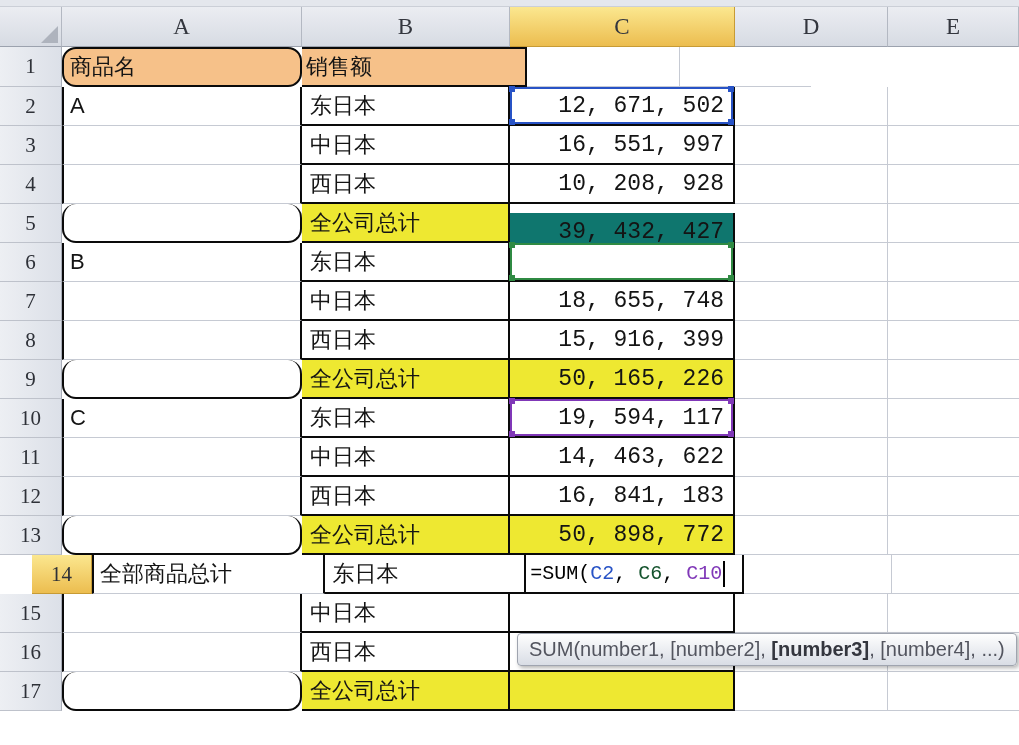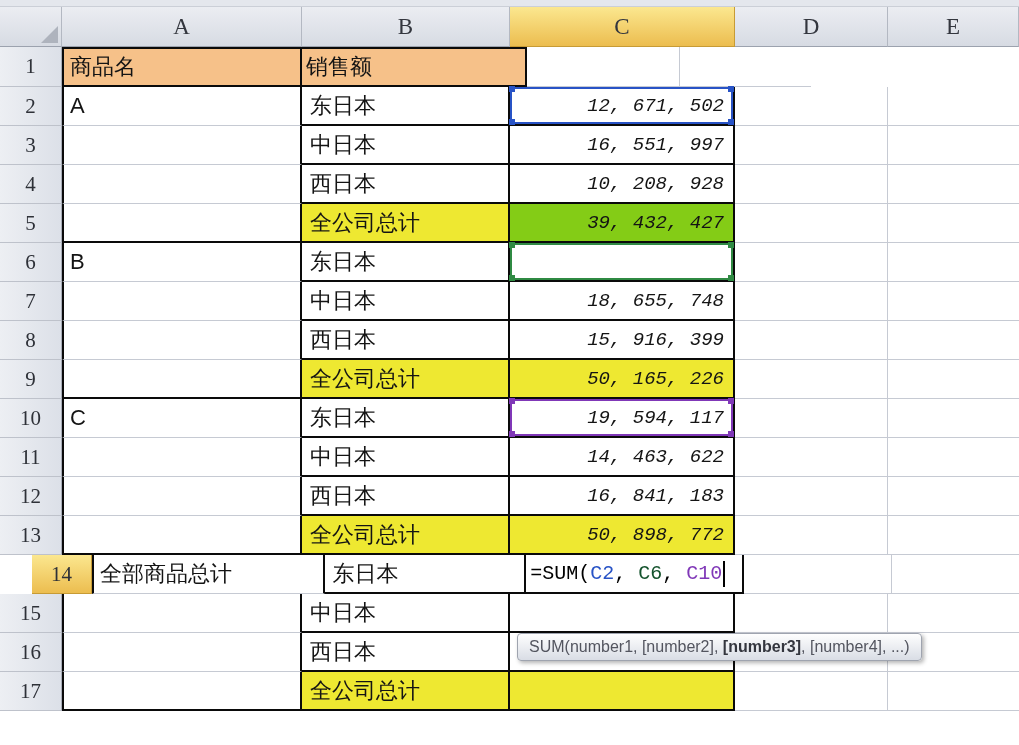--- a/index.html
+++ b/index.html
@@ -41,41 +41,41 @@
     width:62px; display:flex; align-items:center; justify-content:center;
     background:linear-gradient(to right,#EDEFF3,#DCE0E8);
     border-right:1px solid #A9AEB9; border-bottom:1px solid #BEC2CB;
     font:21px "Liberation Serif", serif; color:#2E3138;
   }
   .cell { position:relative; display:flex; align-items:center; height:100%;
           background:#fff; overflow:visible;
           font-size:22px; color:#141414; }
   .col-A { width:240px; border-left:2px solid #0A0A0A; border-right:2px solid #0A0A0A;
            border-bottom:1px solid #C6CAD3; padding-left:6px; }
-  .col-A.group-end { border-bottom:2px solid #0A0A0A; }
+  .col-A.group-end { border-bottom:2px solid #0A0A0A;border-radius:14px; }
   .col-B { width:208px; border-right:2px solid #0A0A0A; border-bottom:2px solid #0A0A0A; padding-left:8px; }
   .col-C { width:225px; border-right:2px solid #0A0A0A; border-bottom:2px solid #0A0A0A; padding-left:4px; }
   .col-D { width:153px; border-right:1px solid #C6CAD3; border-bottom:1px solid #C6CAD3; }
   .col-E { width:131px; border-bottom:1px solid #C6CAD3; }
   .cell.row1-dark { border-top:2px solid #0A0A0A; }
   .cell.num { justify-content:flex-end; padding-right:9px;
-              font-family:"Liberation Mono", monospace; font-size:19px;font-style:italic; }
+              font-family:"Liberation Mono", monospace; font-size:23px; }
   .cell.formula-cell { font-family:"Liberation Mono", monospace; font-size:20px; padding-left:4px; white-space:pre; }
   .caret { width:2px; height:26px; background:#000; margin-left:1px; }
   .ref-border { position:absolute; inset:0; border:2px solid; pointer-events:none; z-index:3; }
   .handle { position:absolute; width:6px; height:6px; }
   .handle.tl { left:-3px; top:-3px; } .handle.tr { right:-3px; top:-3px; }
   .handle.bl { left:-3px; bottom:-3px; } .handle.br { right:-3px; bottom:-3px; }
   
   .screentip {
     position:absolute; left:517px; top:633px; z-index:9;
     padding:4px 11px; border:1px solid #9FA4AF; border-radius:4px;
     background:linear-gradient(to bottom,#FEFEFE,#D9DDE5);
     box-shadow:2px 2px 4px rgba(0,0,0,0.3);
-    font-size:16px; color:#53555F; white-space:nowrap;
+    font-size:20px; color:#53555F; white-space:nowrap;
   }
   .screentip b { color:#34363E; }
 </style>
 </head>
 <body>
 
 <div class="app">
 
   <div class="strip-spacer"></div>
 
@@ -145,21 +145,21 @@
         </div>
         <div class="cell col-D"></div>
         <div class="cell col-E"></div>
       </div>
       <div class="sheet-row">
         <div class="row-header">5</div>
         <div class="cell col-A group-end"></div>
         <div class="cell col-B" style="background: rgb(238, 232, 49);">
           <span>全公司总计</span>
         </div>
-        <div class="cell col-C num" style="background: #84cc16;">
+        <div class="cell col-C num" style="background: #0f766e; margin-top: 9px;">
           <span>39, 432, 427</span>
         </div>
         <div class="cell col-D"></div>
         <div class="cell col-E"></div>
       </div>
       <div class="sheet-row">
         <div class="row-header">6</div>
         <div class="cell col-A">
           <span>B</span>
         </div>

